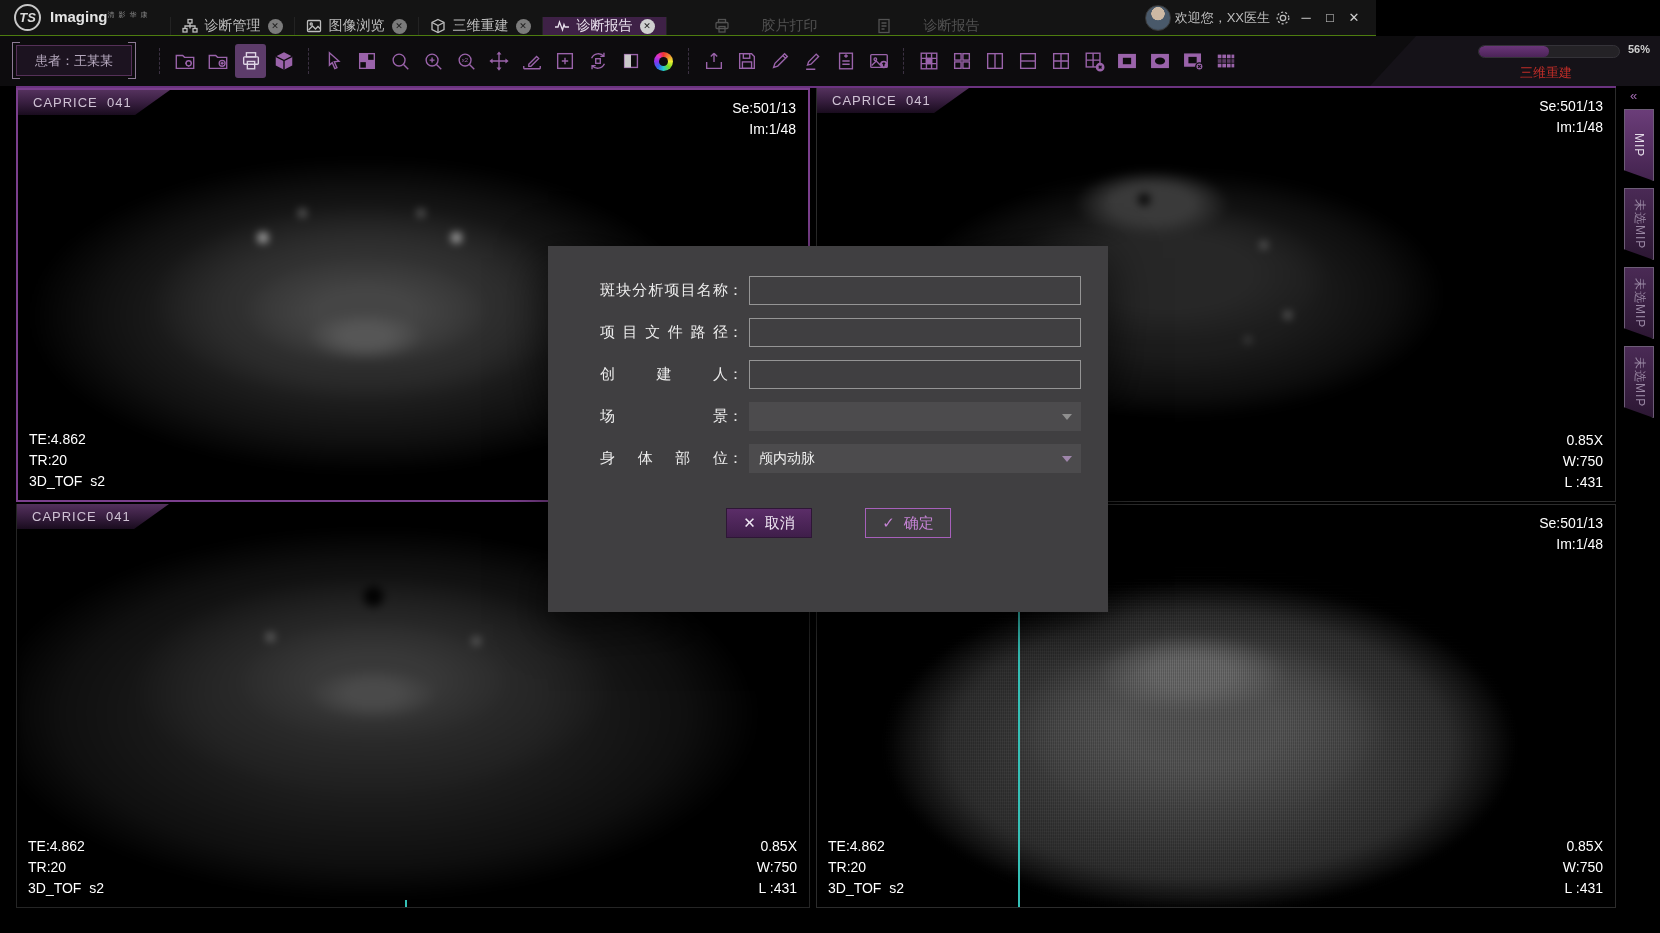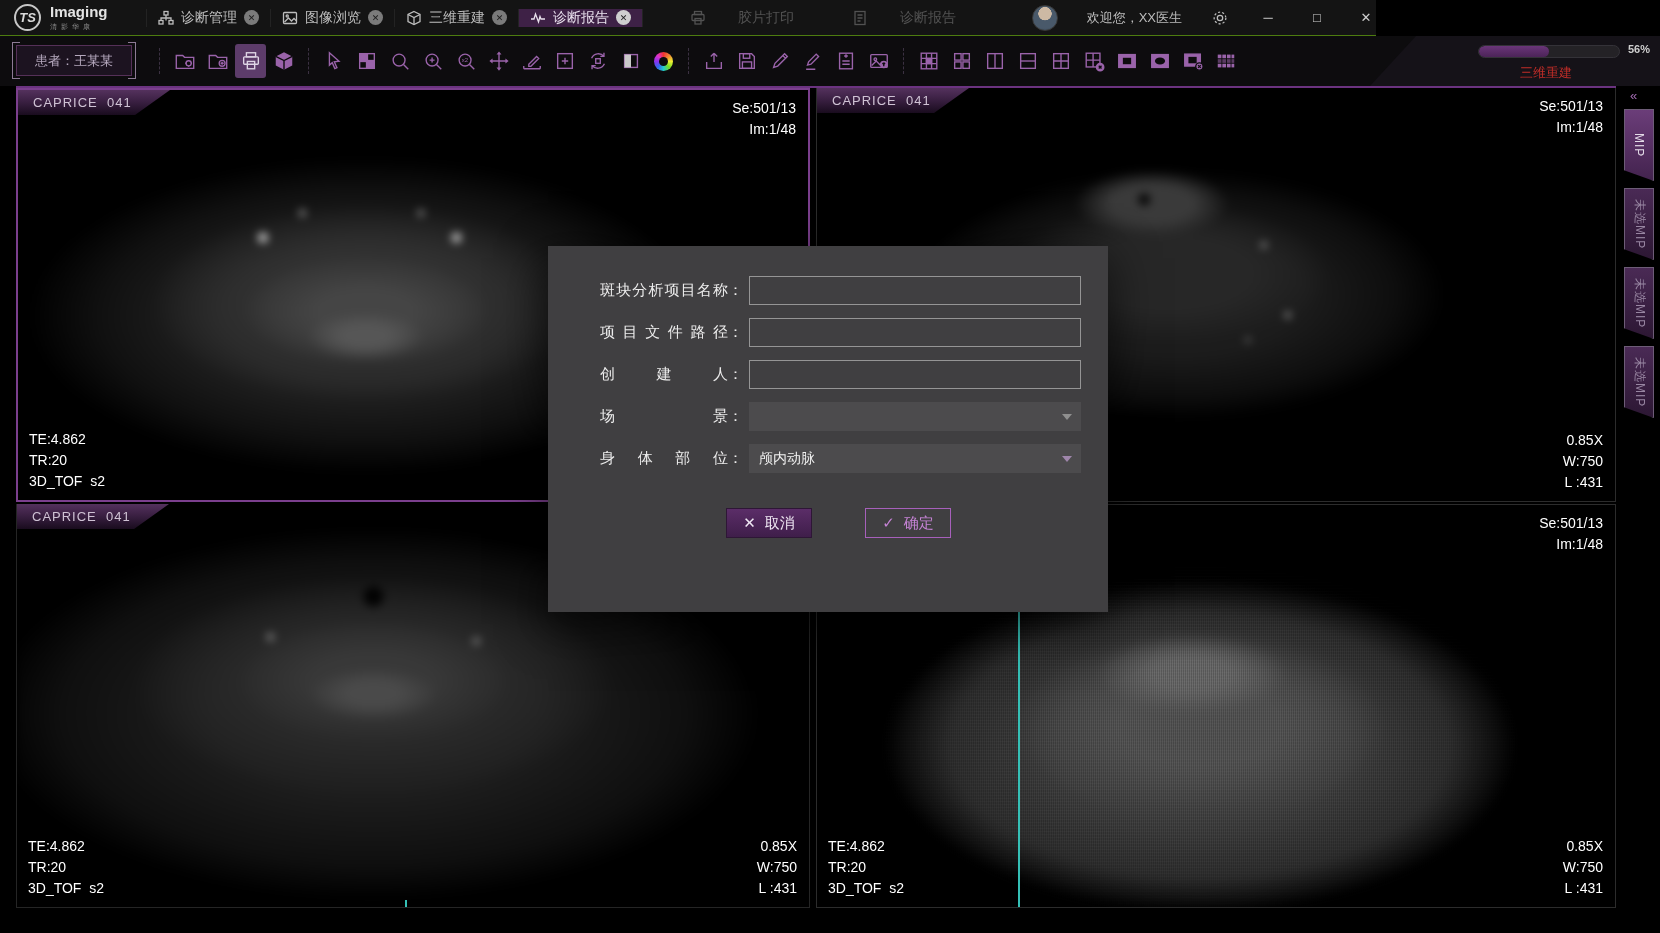--- a/index.html
+++ b/index.html
@@ -2,32 +2,32 @@
 <html><head>
 <meta charset="utf-8">
 <style>
   * { margin:0; padding:0; box-sizing:border-box; }
   html,body { width:1660px; height:933px; background:#000; font-family:"Liberation Sans", sans-serif; overflow:hidden; position:relative; }
 
   
   .titlebar { position:absolute; left:0; top:0; width:1376px; height:36px; background:#141414; display:flex; align-items:stretch; border-bottom:1px solid #4d7c0f; z-index:30; }
   .logo { display:flex; align-items:center; gap:9px; padding:0 18px 0 14px; min-width:146px; }
   .logo-mark { width:27px; height:27px; border-radius:50%; border:2px solid #c7c7c7; color:#d9d9d9; font-size:13px; font-style:italic; font-weight:bold; display:flex; align-items:center; justify-content:center; }
-  .logo-txt { display:flex; flex-direction:column; line-height:1.1; }
+  .logo-txt { display:flex; line-height:1.1; }
   .logo-name { color:#e3e3e3; font-size:15px; font-weight:bold; }
   .logo-sub { color:#8d8d8d; font-size:7px; letter-spacing:4px; margin-top:2px; }
-  .tabs { display:flex; align-items:center; }
+  .tabs { display:flex; align-items:flex-end; }
   .tab { display:flex; align-items:center; gap:7px; padding:0 11px; font-size:14px; color:#bdbdbd; border-right:1px solid #232323; cursor:default; }
   .tab:first-child { border-left:1px solid #232323; }
   .tab svg { width:16px; height:16px; stroke:currentColor; fill:none; stroke-width:1.3; }
   .tab.active { background:#3e2146; color:#e9e1ed; }
   .tab.disabled { color:#525252; border:none; margin-left:36px;gap:32px; }
   .tab-close { width:15px; height:15px; border-radius:50%; background:#7b7b7b; color:#1c1c1c; font-size:9px; display:flex; align-items:center; justify-content:center; }
   .tab.active .tab-close { background:#cfcfcf; }
-  .tb-right { margin-left:auto; display:flex; align-items:center; gap:29px; padding-right:0; }
+  .tb-right { margin-left:auto; display:flex; align-items:center; gap:4px; padding-right:12px; }
   .avatar { width:26px; height:26px; border-radius:50%; background:radial-gradient(circle at 50% 32%, #cdb9a4 0 32%, #49596a 34% 72%, #2c3844 100%); border:1px solid #3a3a3a; }
   .welcome { color:#bdbdbd; font-size:13px; }
   .gear { color:#bdbdbd; } .gear svg { width:18px; height:18px; stroke:currentColor; fill:none; stroke-width:1.4; display:block; }
   .winbtn { color:#cfcfcf; font-size:13px; width:20px; text-align:center; }
 
   
   .toolbar { position:absolute; left:0; top:36px; width:1660px; height:50px; background:#0d0c0e; z-index:29; }
   .tb-slant { position:absolute; right:0; top:0; width:290px; height:50px; background:#151218; clip-path:polygon(46px 0, 100% 0, 100% 100%, 0 100%); }
   .patient-box { position:absolute; left:16px; top:9px; width:116px; height:31px; background:rgba(62,33,70,.32); border:1px solid #553058; color:#b5a8bd; font-size:13px; display:flex; align-items:center; justify-content:center; }
   .pb-bracket { position:absolute; top:-4px; bottom:-4px; width:8px; }

